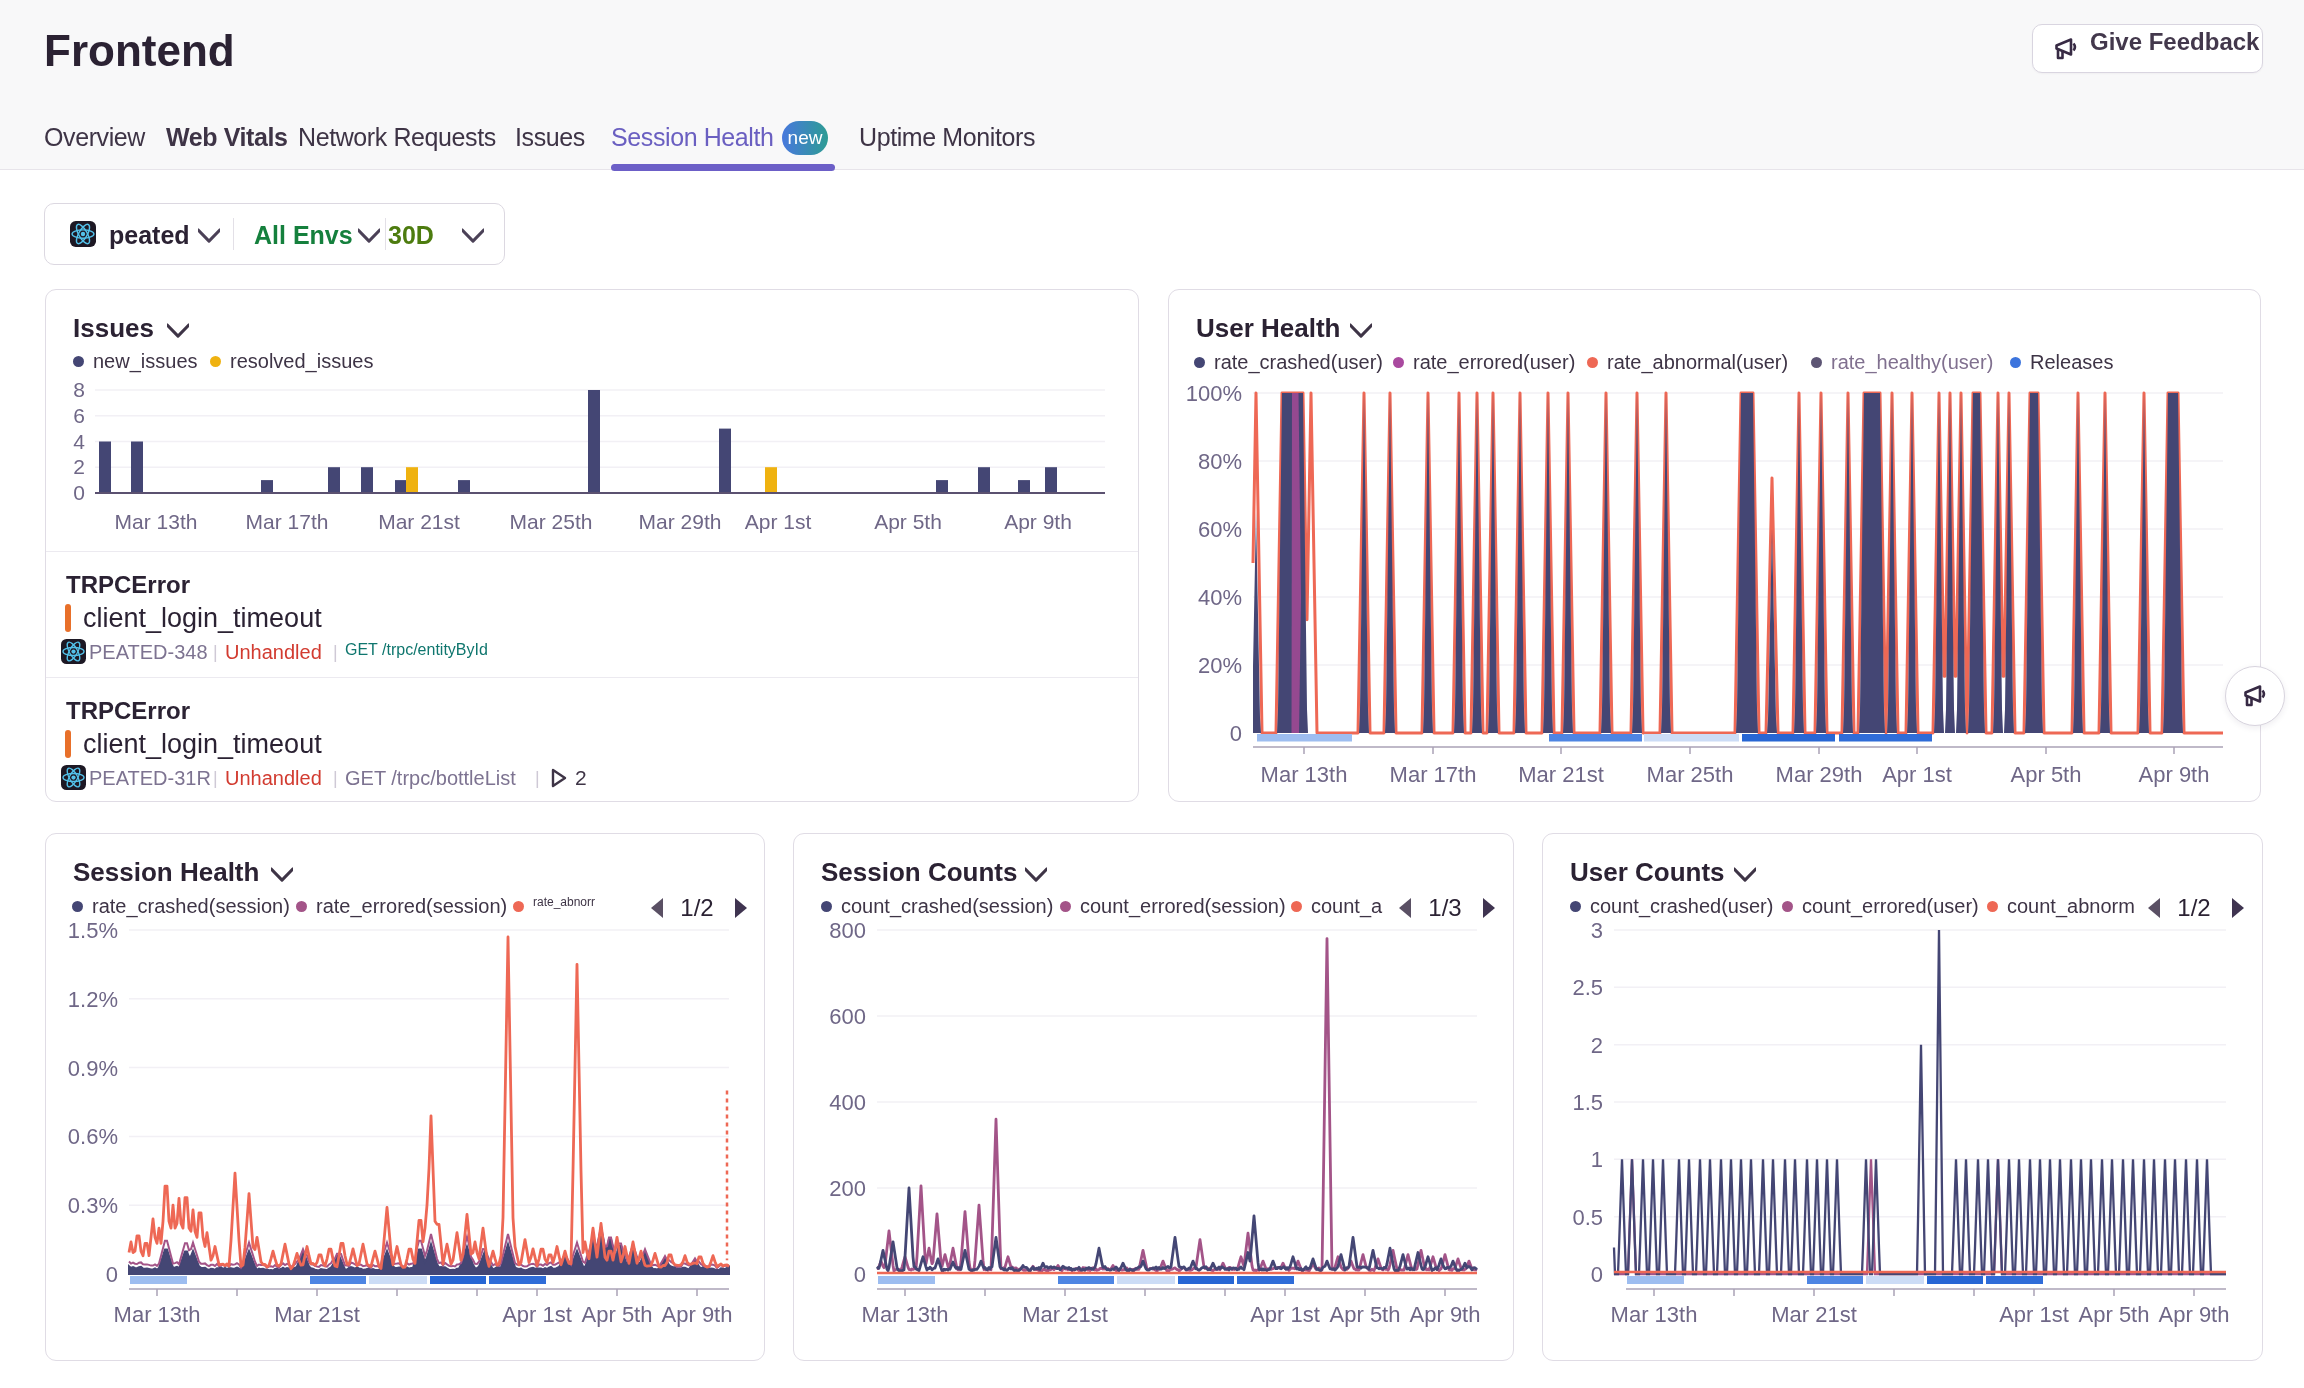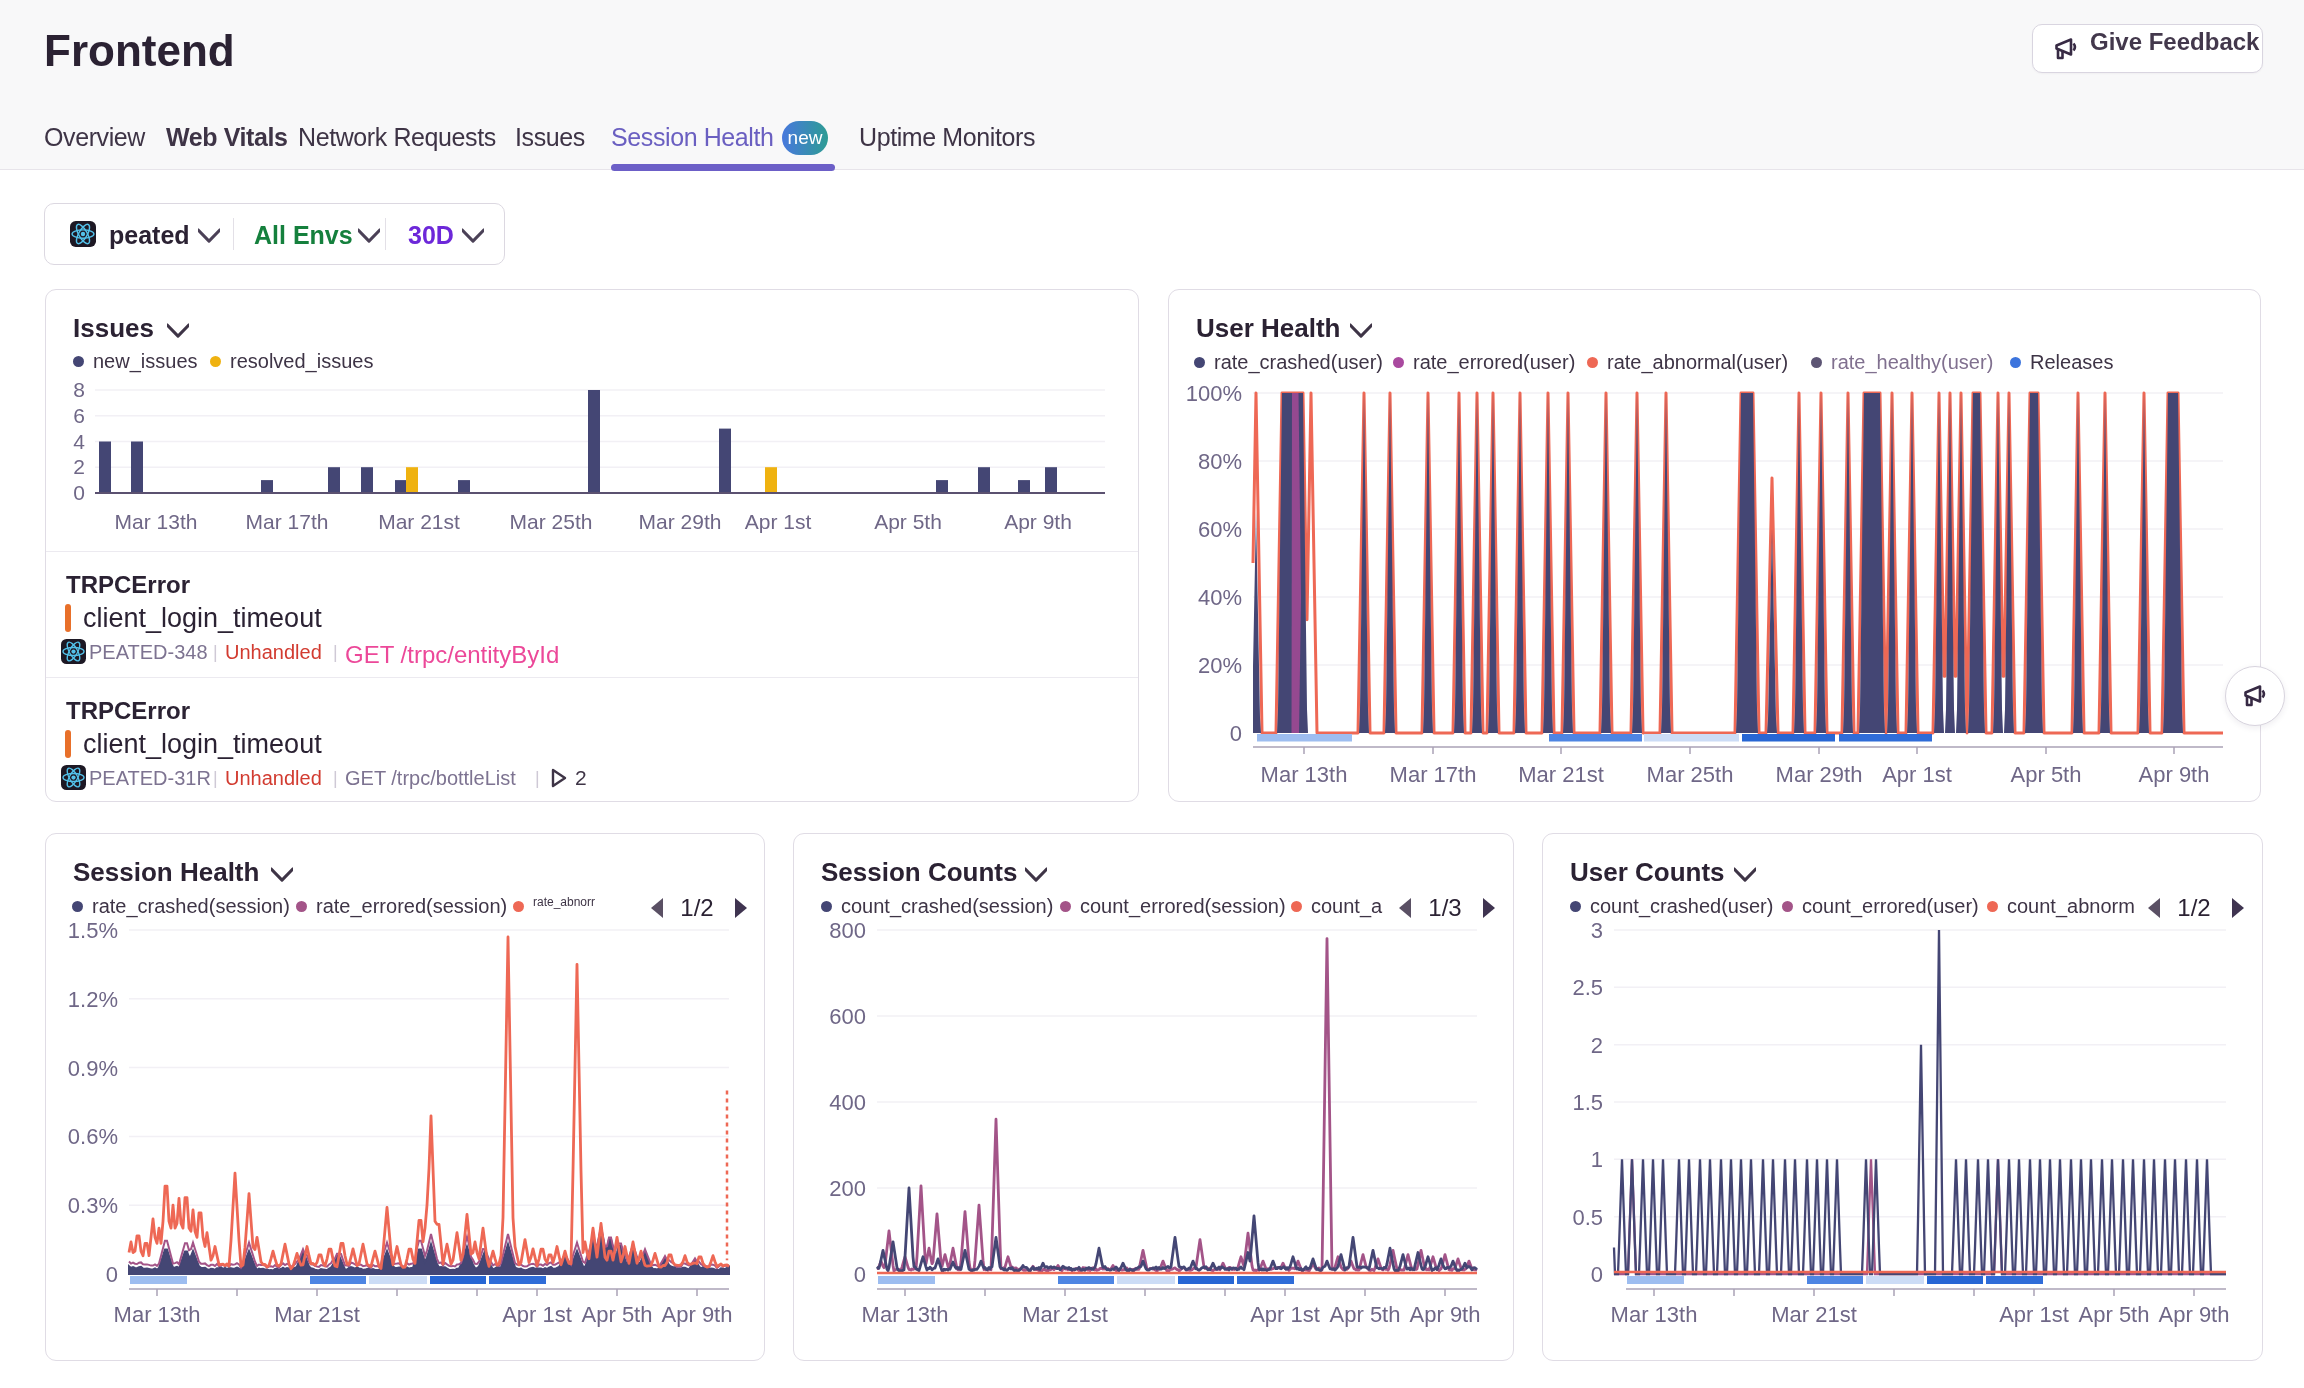--- a/index.html
+++ b/index.html
@@ -38,21 +38,21 @@
 <div class="abs" style="left:109px;top:221px;font-size:25px;font-weight:700;color:#2b2233">peated</div>
 <svg style="position:absolute;left:198px;top:224px" width="22" height="22" viewBox="0 0 22 22">
     <path d="M0.0,5.866666666666666 L11.0,17.16 L22.0,5.866666666666666" fill="none" stroke="#4b4157" stroke-width="3" stroke-linecap="round" stroke-linejoin="round"></path>
   </svg>
 <div class="abs" style="left:233px;top:218px;width:1px;height:32px;background:#e3e0e7"></div>
 <div class="abs" style="left:254px;top:221px;font-size:25px;font-weight:700;color:#15803d">All Envs</div>
 <svg style="position:absolute;left:358px;top:224px" width="22" height="22" viewBox="0 0 22 22">
     <path d="M0.0,5.866666666666666 L11.0,17.16 L22.0,5.866666666666666" fill="none" stroke="#4b4157" stroke-width="3" stroke-linecap="round" stroke-linejoin="round"></path>
   </svg>
 <div class="abs" style="left:385px;top:218px;width:1px;height:32px;background:#e3e0e7"></div>
-<div class="abs" style="left:408px;top:221px;font-size:25px;font-weight:700;color:#6d28d9">30D</div>
+<div class="abs" style="left:388px;top:221px;font-size:25px;font-weight:700;color:#4d7c0f">30D</div>
 <svg style="position:absolute;left:462px;top:224px" width="22" height="22" viewBox="0 0 22 22">
     <path d="M0.0,5.866666666666666 L11.0,17.16 L22.0,5.866666666666666" fill="none" stroke="#4b4157" stroke-width="3" stroke-linecap="round" stroke-linejoin="round"></path>
   </svg>
 <div class="panel" style="left:45px;top:289px;width:1094px;height:513px"></div>
 <div class="ptitle" style="left:73px;top:313px">Issues</div>
 <svg style="position:absolute;left:167px;top:319px" width="22" height="22" viewBox="0 0 22 22">
     <path d="M0.0,5.866666666666666 L11.0,17.16 L22.0,5.866666666666666" fill="none" stroke="#3e3446" stroke-width="3" stroke-linecap="round" stroke-linejoin="round"></path>
   </svg>
 <span style="position:absolute;left:73px;top:356px;width:11px;height:11px;border-radius:50%;background:#444674"></span>
 <span style="position:absolute;left:93px;top:350px;font-size:20px;color:#3e3446;white-space:nowrap">new_issues</span>
@@ -104,21 +104,21 @@
       <ellipse cx="12.5" cy="12.5" rx="10.5" ry="4.0"></ellipse>
       <ellipse cx="12.5" cy="12.5" rx="10.5" ry="4.0" transform="rotate(60 12.5 12.5)"></ellipse>
       <ellipse cx="12.5" cy="12.5" rx="10.5" ry="4.0" transform="rotate(120 12.5 12.5)"></ellipse>
     </g>
     <circle cx="12.5" cy="12.5" r="2.125" fill="#53c1e9"></circle>
   </svg>
 <div class="abs" style="left:89px;top:641px;font-size:20px;color:#7d7391">PEATED-348</div>
 <div class="abs" style="left:213px;top:642px;font-size:18px;color:#cfc9d6">|</div>
 <div class="abs" style="left:225px;top:641px;font-size:20px;font-weight:500;color:#d23b30">Unhandled</div>
 <div class="abs" style="left:333px;top:642px;font-size:18px;color:#cfc9d6">|</div>
-<div class="abs" style="left:345px;top:641px;font-size:24px;color:#ec4899">GET /trpc/entityById</div>
+<div class="abs" style="left:345px;top:641px;font-size:16px;color:#0f766e">GET /trpc/entityById</div>
 <div class="abs" style="left:46px;top:677px;width:1092px;height:1px;background:#eceaf0"></div>
 <div class="abs" style="left:66px;top:697px;font-size:24px;font-weight:700;color:#2b2233">TRPCError</div>
 <div class="abs" style="left:65px;top:730px;width:6px;height:28px;border-radius:3px;background:#e8702a"></div>
 <div class="abs" style="left:83px;top:729px;font-size:27px;color:#2b2233">client_login_timeout</div>
 <svg style="position:absolute;left:61px;top:765px" width="25" height="25" viewBox="0 0 25 25">
     <rect width="25" height="25" rx="5.5" fill="#1d1824"></rect>
     <g stroke="#53c1e9" stroke-width="1.375" fill="none">
       <ellipse cx="12.5" cy="12.5" rx="10.5" ry="4.0"></ellipse>
       <ellipse cx="12.5" cy="12.5" rx="10.5" ry="4.0" transform="rotate(60 12.5 12.5)"></ellipse>
       <ellipse cx="12.5" cy="12.5" rx="10.5" ry="4.0" transform="rotate(120 12.5 12.5)"></ellipse>

